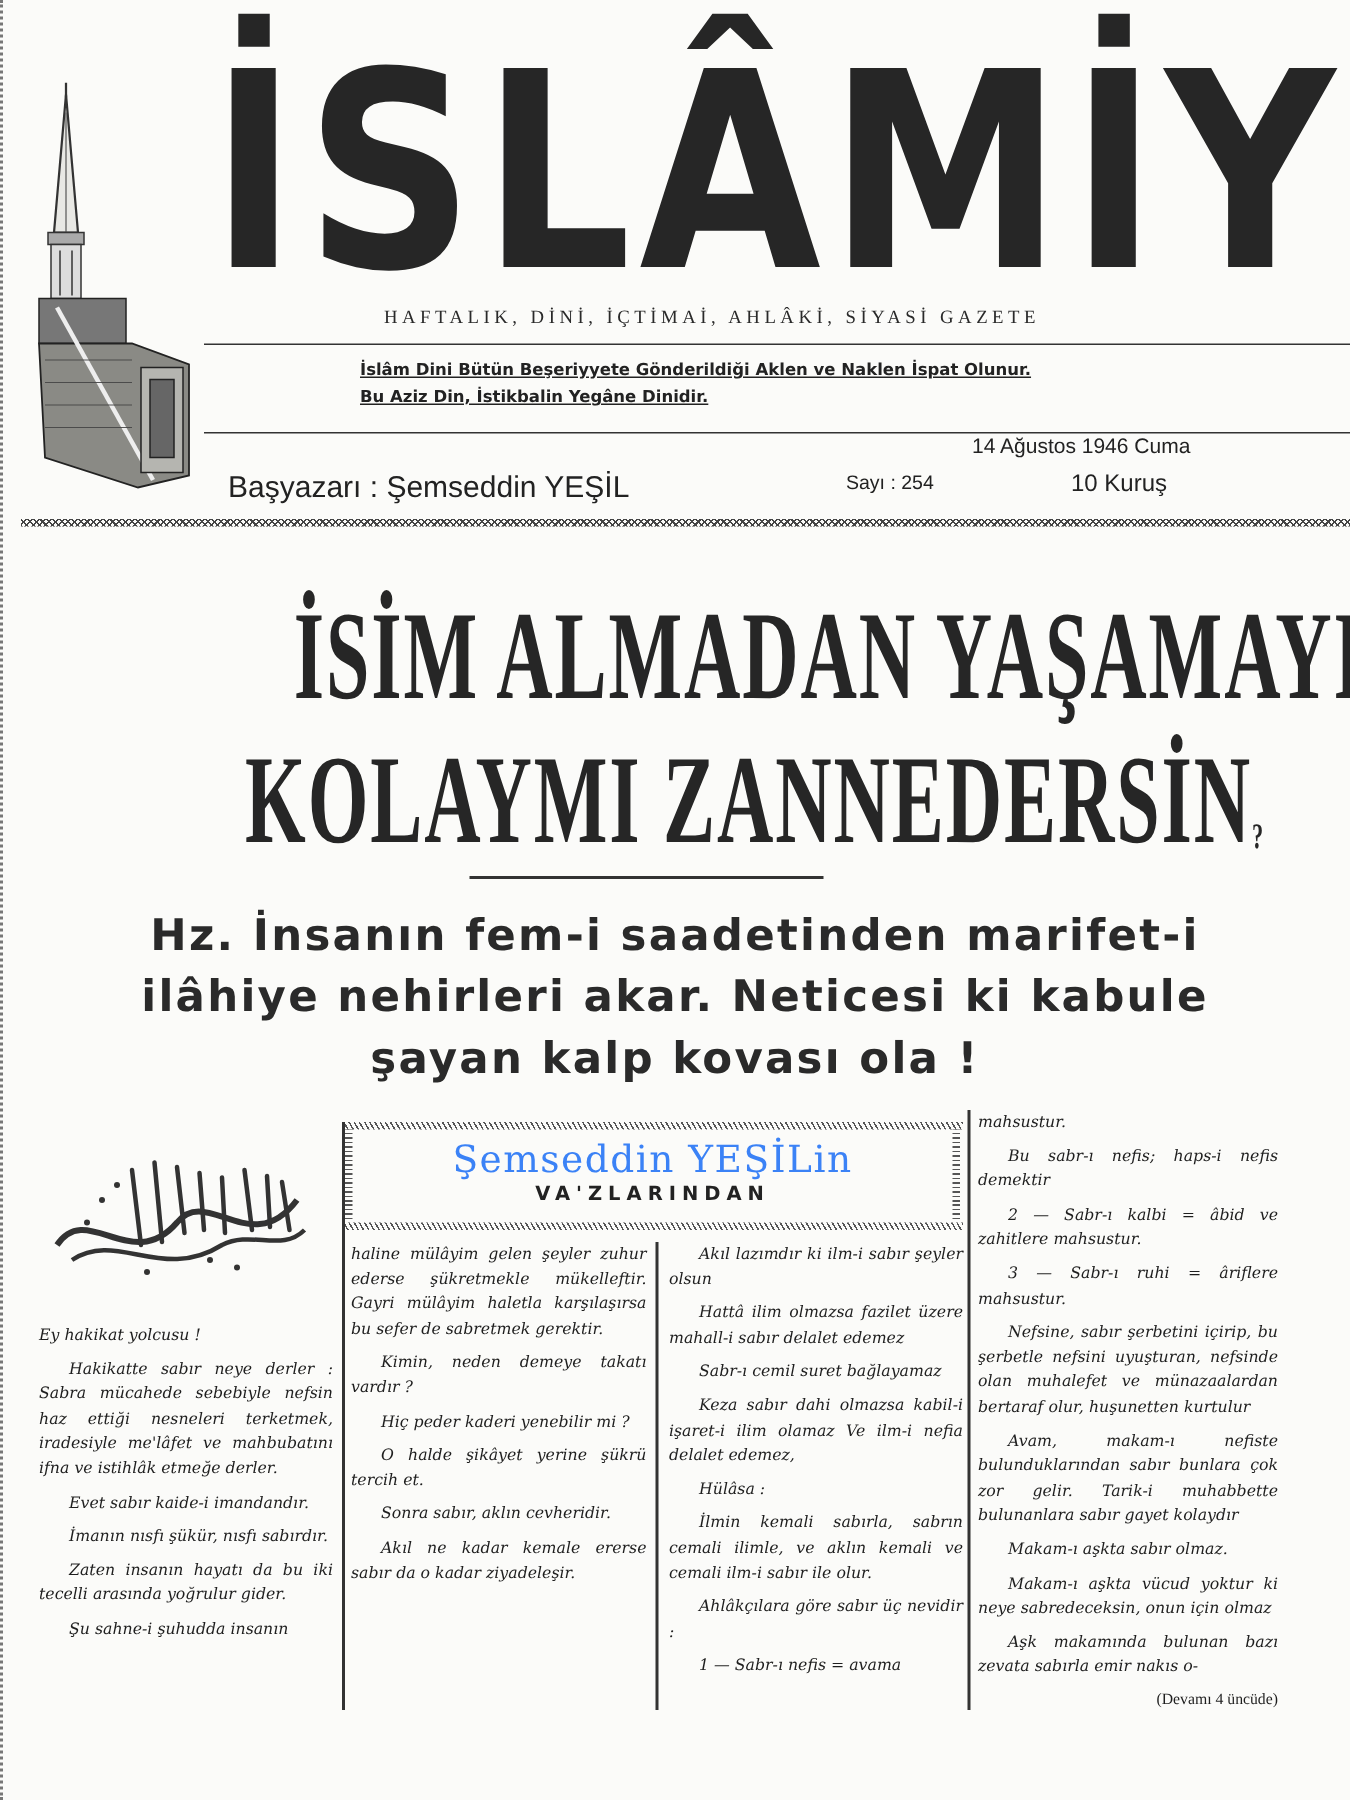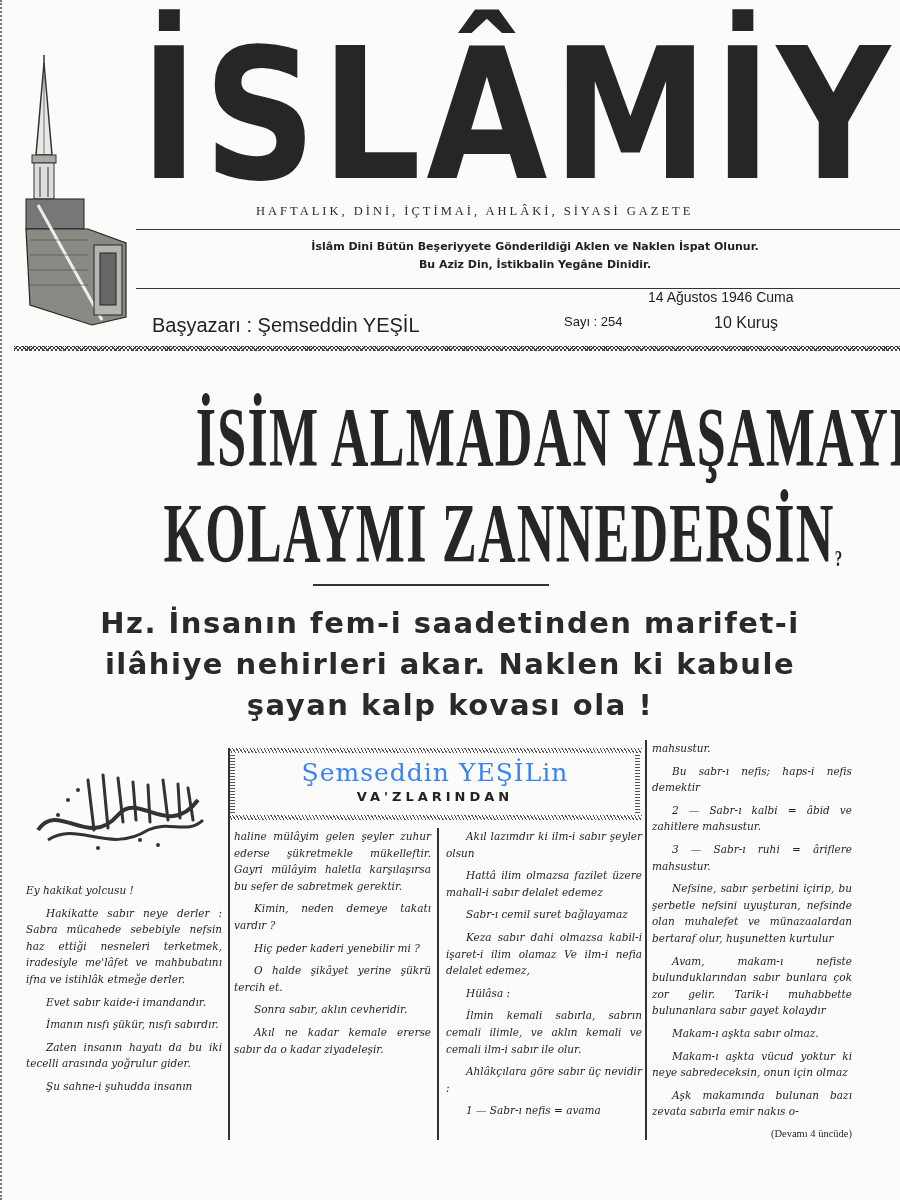--- a/index.html
+++ b/index.html
@@ -11,22 +11,22 @@
 
   
   .mosque { position: absolute; left: 22px; top: 55px; width: 105px; height: 275px; }
   .title { position: absolute; left: 140px; top: 30px; width: 700px; height: 170px;
     font-family: "DejaVu Sans", sans-serif; font-weight: bold; font-size: 182px;
     line-height: 170px; letter-spacing: 6px; color: #262626; transform: scaleX(0.86);
     transform-origin: left top; white-space: nowrap; }
   .subtitle { position: absolute; left: 256px; top: 204px; font-family: "Liberation Serif", serif;
     font-size: 12.5px; letter-spacing: 3px; color: #2a2a2a; }
   .rule { position: absolute; height: 0; border-top: 1px solid #333; }
-  .motto { position: absolute; left: 240px; top: 238px; width: 590px; text-align: center;
-    font-family: "DejaVu Sans", sans-serif; font-weight: bold; font-size: 11px; line-height: 18px; color: #222; }
+  .motto { position: absolute; left: 240px; top: 238px; width: 590px; text-align: left;
+    font-family: "DejaVu Sans", sans-serif; font-weight: bold; font-size: 11px; line-height: 18px; color: #222; text-decoration: underline; }
   .date { position: absolute; left: 648px; top: 289px; font-family: "Liberation Sans", sans-serif;
     font-size: 14px; color: #222; }
   .byline { position: absolute; left: 152px; top: 314px; font-family: "Liberation Sans", sans-serif;
     font-size: 20px; color: #222; }
   .issue { position: absolute; left: 564px; top: 314px; font-family: "Liberation Sans", sans-serif;
     font-size: 13px; color: #222; }
   .price { position: absolute; left: 714px; top: 314px; font-family: "Liberation Sans", sans-serif;
     font-size: 16px; color: #222; }
   .zigzag { position: absolute; height: 5px;
     background: repeating-linear-gradient(45deg, #444 0 1px, transparent 1px 3px),
@@ -108,21 +108,21 @@
 <div class="price">10 Kuruş</div>
 <div class="zigzag" style="left:14px; top:346px; width:886px;"></div>
 
 <div class="headline">
   <span class="l1">İSİM ALMADAN YAŞAMAYI</span>
   <span class="l2"><span>KOLAYMI ZANNEDERSİN</span><span class="q">?</span></span>
 </div>
 <div class="mid-rule"></div>
 <div class="deck">
   <div>Hz. İnsanın fem-i saadetinden marifet-i</div>
-  <div>ilâhiye nehirleri akar. Naklen ki kabule</div>
+  <div>ilâhiye nehirleri akar. Neticesi ki kabule</div>
   <div>şayan kalp kovası ola !</div>
 </div>
 
 <svg class="basmala" viewBox="0 0 180 100">
   <path d="M10,70 C30,40 60,90 90,55 C110,30 140,80 170,40" fill="none" stroke="#333" stroke-width="4"></path>
   <path d="M20,80 C50,60 80,95 120,70 C140,60 160,75 175,60" fill="none" stroke="#333" stroke-width="3"></path>
   <g stroke="#333" stroke-width="3" stroke-linecap="round">
     <line x1="60" y1="20" x2="66" y2="70"></line>
       <line x1="75" y1="15" x2="80" y2="68"></line>
     <line x1="90" y1="18" x2="95" y2="62"></line>

